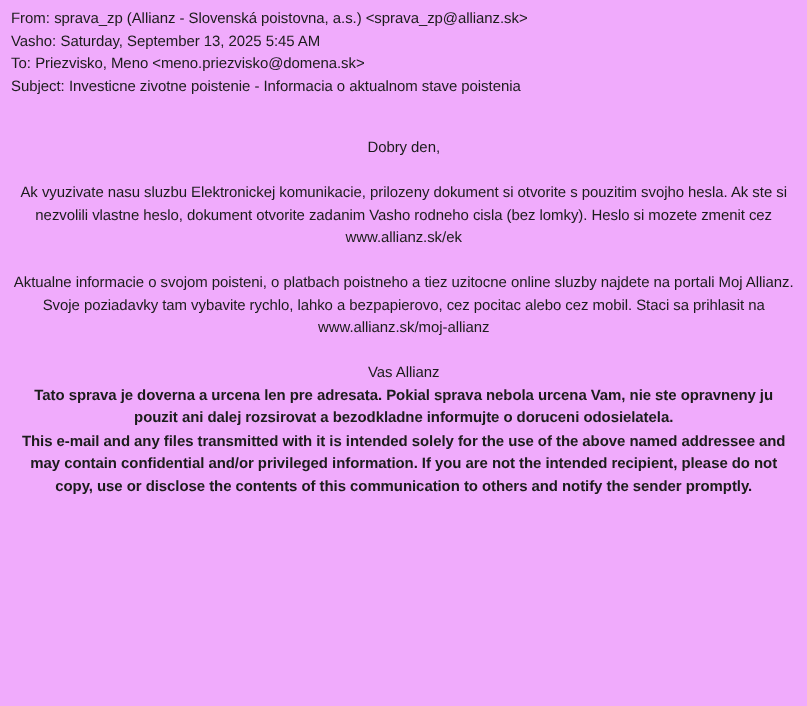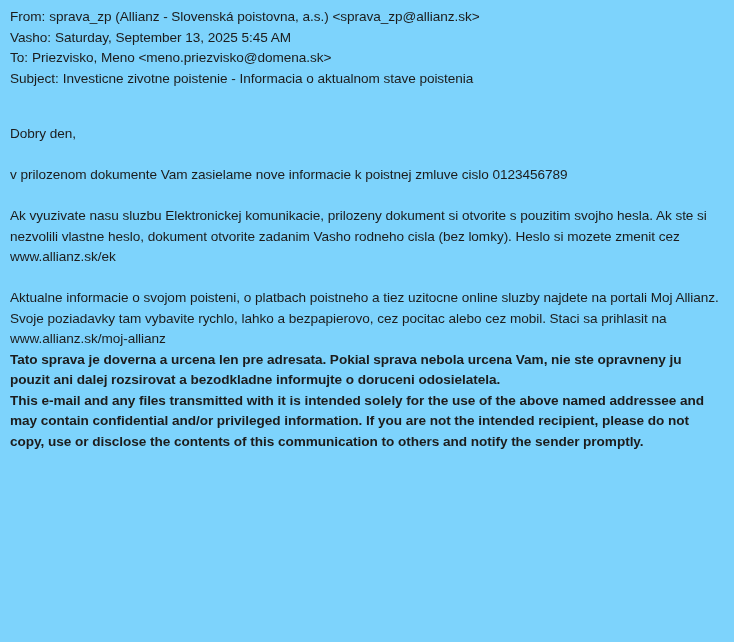--- a/index.html
+++ b/index.html
@@ -4,35 +4,36 @@
 <style>
   * { box-sizing: border-box; }
   html, body {
     margin: 0;
     padding: 0;
     background: #ffffff;
   }
   .email-view {
     width: 734px;
     height: 642px;
-    background: #7dd3fc;
+    background: #f0abfc;
     color: #1c1c1c;
     font-family: "Liberation Sans", sans-serif;
     font-size: 13.6px;
     line-height: 20.5px;
     padding: 7px 10px 0 10px;
     overflow: hidden;
     letter-spacing: -0.05px;
   }
   .headers { margin: 0; }
   .hline { white-space: nowrap; }
   .hline .hlabel { margin-right: 4px; }
   p.para {
     margin: 20.5px 0 0 0;
     padding: 0;
+    text-align: center;
   }
   p.para.gap-large { margin-top: 35px; }
   p.para.tight { margin-top: 0; font-weight: bold; }
 </style>
 </head>
 <body>
 
 <div class="email-view">
 
   <div class="headers">
@@ -45,22 +46,22 @@
     <div class="hline">
       <span class="hlabel">To:</span><span class="hvalue">Priezvisko, Meno &lt;meno.priezvisko@domena.sk&gt;</span>
     </div>
     <div class="hline">
       <span class="hlabel">Subject:</span><span class="hvalue">Investicne zivotne poistenie - Informacia o aktualnom stave poistenia</span>
     </div>
   </div>
 
   <div class="message-body">
     <p class="para gap-large">Dobry den,</p>
-    <p class="para">v prilozenom dokumente Vam zasielame nove informacie k poistnej zmluve cislo 0123456789</p>
     <p class="para">Ak vyuzivate nasu sluzbu Elektronickej komunikacie, prilozeny dokument si otvorite s pouzitim svojho hesla. Ak ste si nezvolili vlastne heslo, dokument otvorite zadanim Vasho rodneho cisla (bez lomky). Heslo si mozete zmenit cez www.allianz.sk/ek</p>
     <p class="para">Aktualne informacie o svojom poisteni, o platbach poistneho a tiez uzitocne online sluzby najdete na portali Moj Allianz. Svoje poziadavky tam vybavite rychlo, lahko a bezpapierovo, cez pocitac alebo cez mobil. Staci sa prihlasit na www.allianz.sk/moj-allianz</p>
+    <p class="para">Vas Allianz</p>
 
     <p class="para tight">Tato sprava je doverna a urcena len pre adresata. Pokial sprava nebola urcena Vam, nie ste opravneny ju pouzit ani dalej rozsirovat a bezodkladne informujte o doruceni odosielatela.</p>
 
     <p class="para tight">This e-mail and any files transmitted with it is intended solely for the use of the above named addressee and may contain confidential and/or privileged information. If you are not the intended recipient, please do not copy, use or disclose the contents of this communication to others and notify the sender promptly.</p>
   </div>
 
 </div>
 
 </body></html>

